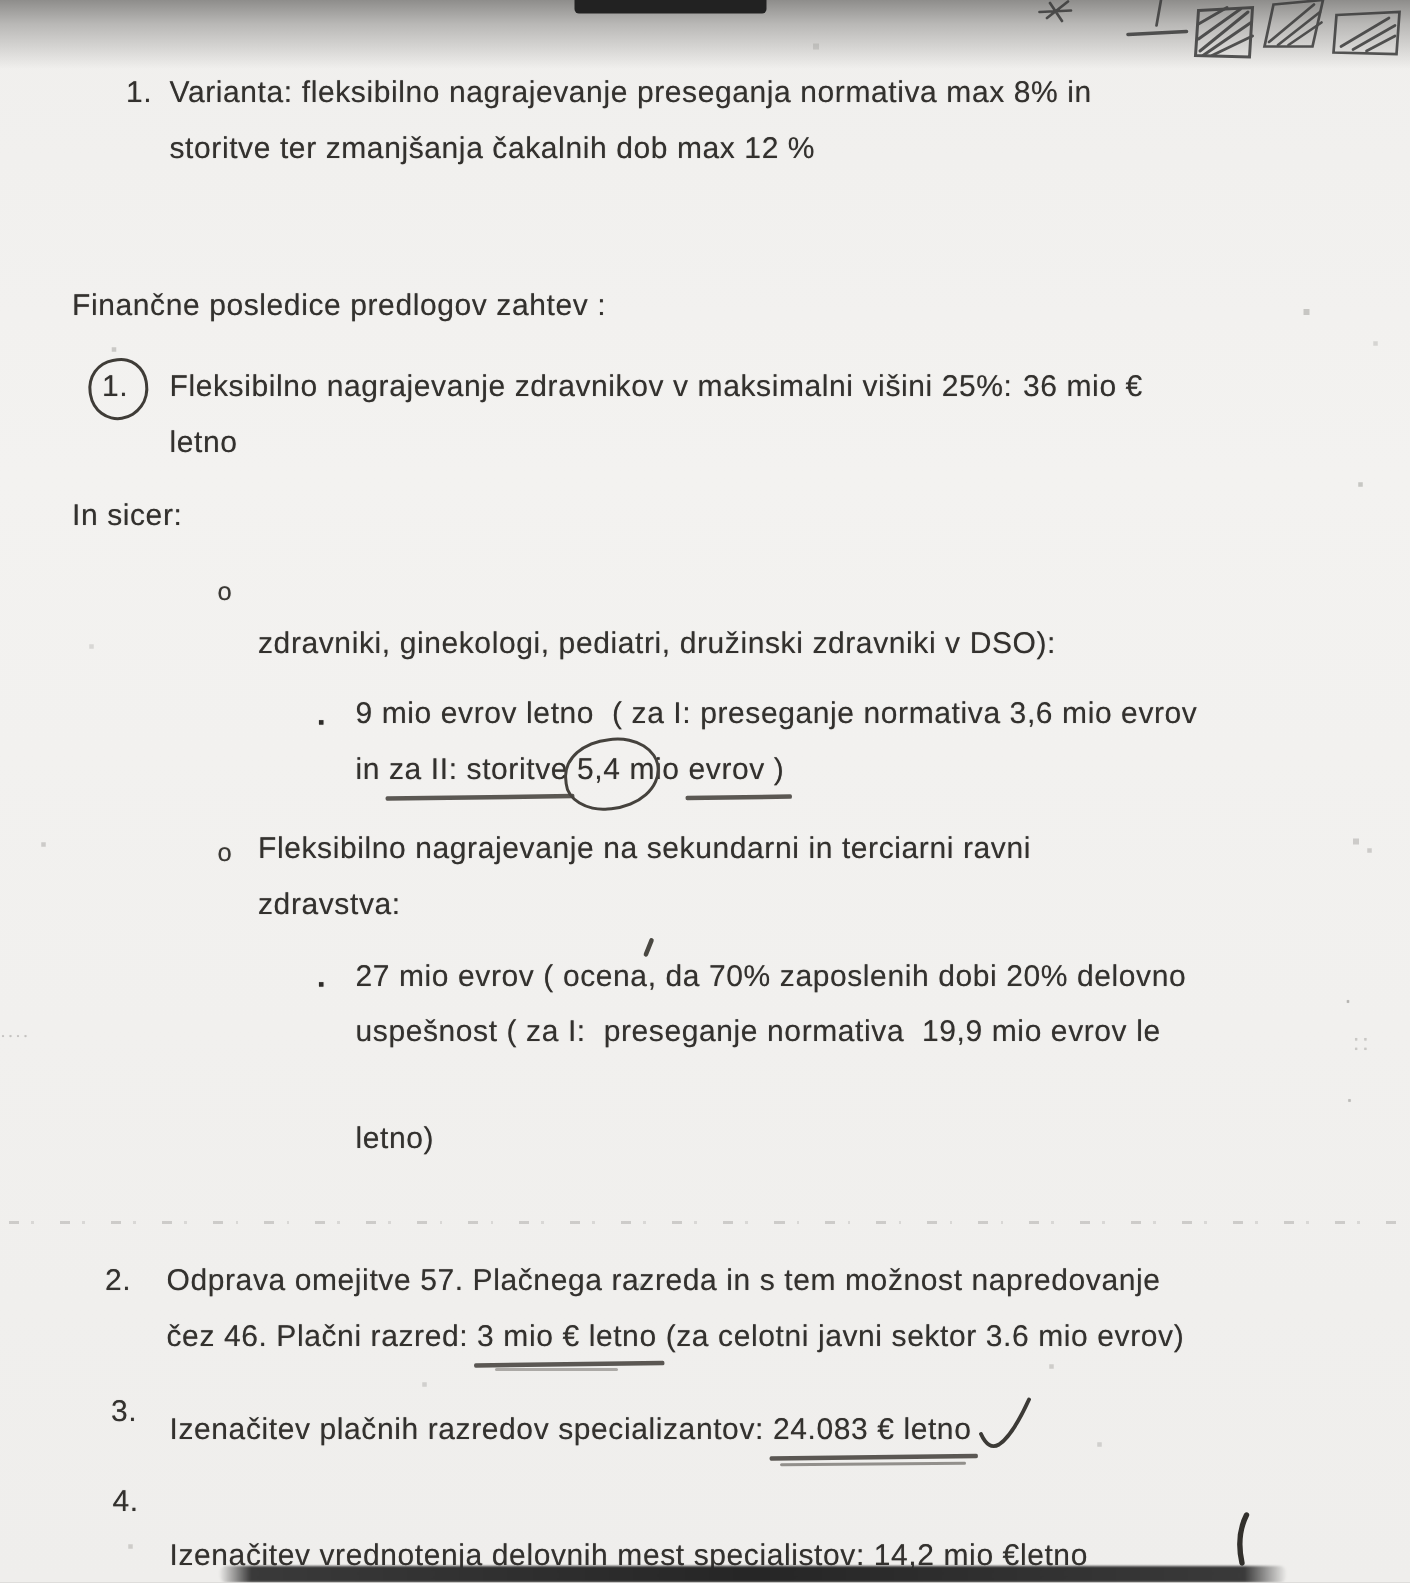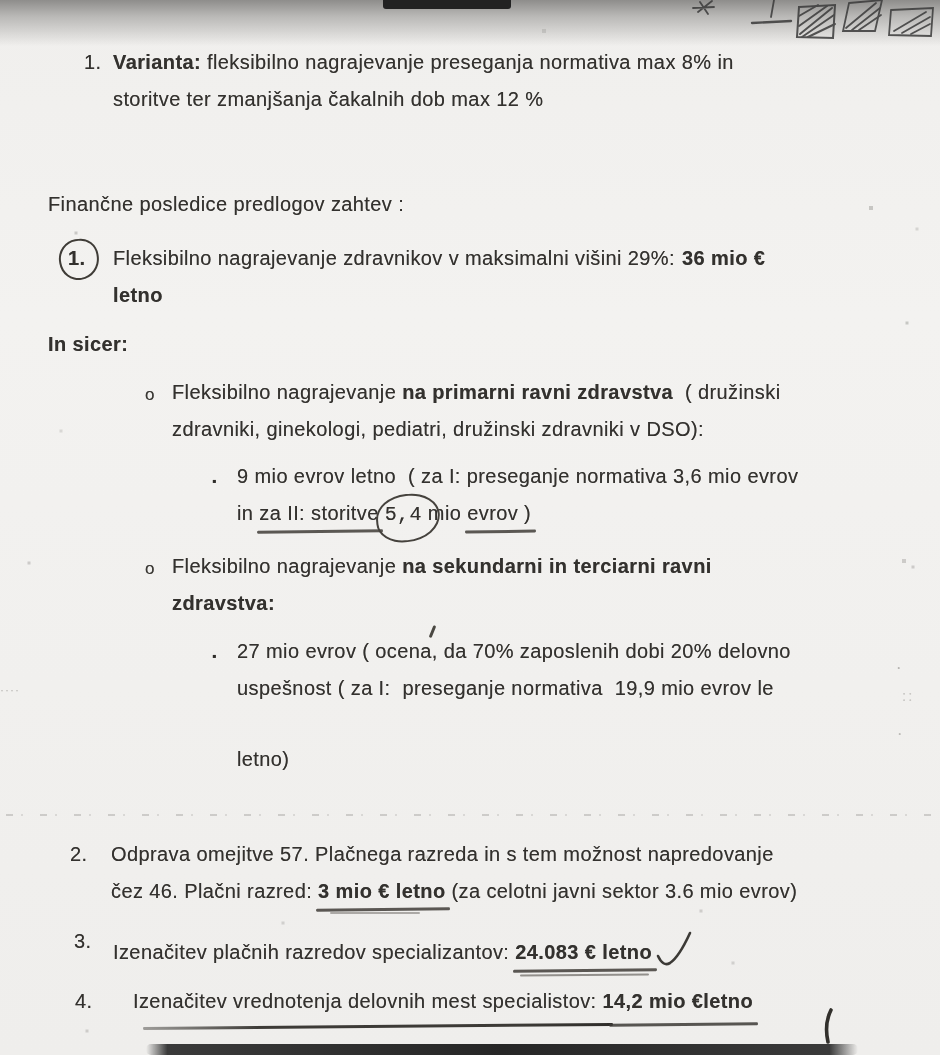--- a/index.html
+++ b/index.html
@@ -19,56 +19,56 @@
   .redaction-bar{
     position:absolute;left:383px;top:0;width:128px;height:9px;
     background:#222;border-radius:0 0 3px 3px;filter:blur(.4px);
   }
   .doodles{position:absolute;left:686px;top:0;}
   .line{
     position:absolute;white-space:pre;
     font-size:20px;line-height:24px;letter-spacing:.4px;
     text-shadow:0 0 .5px rgba(51,49,46,.55);
   }
-  .b{font-weight:700;}
+  .b{font-weight:400;}
   .amt{margin-left:7px;}
   .bullet-o{font-size:17px;color:#3a3834;}
   .bullet-sq{font-size:12px;color:#2e2c29;}
   
   .circ-num{position:relative;display:inline-block;}
   .circ-num::after{
     content:'';position:absolute;left:-9px;top:-7px;width:36px;height:37px;
     border:2px solid #3f3c37;border-radius:50% 46% 54% 50%;transform:rotate(-9deg);
   }
-  .circ-val{position:relative;display:inline-block;font-family:Liberation Mono, monospace;}
+  .circ-val{position:relative;display:inline-block;}
   .circ-val::after{
     content:'';position:absolute;left:-9px;top:-9px;width:60px;height:44px;
     border:2px solid #45423d;border-radius:52% 48% 56% 44%;transform:rotate(-5deg);
   }
   
   .u-hand{position:relative;display:inline-block;}
   .u-hand::after{
     content:'';position:absolute;left:-2px;right:-5px;bottom:-8px;height:2.6px;
     background:#45423d;border-radius:2px/100%;transform:rotate(-.7deg);opacity:.88;
   }
   .u-dbl::before{
     content:'';position:absolute;left:5px;right:3px;bottom:-12px;height:2px;
     background:#45423d;border-radius:2px;transform:rotate(-.4deg);opacity:.55;
   }
   .u-echo::before{
     content:'';position:absolute;left:12px;right:26px;bottom:-11px;height:1.6px;
     background:#45423d;border-radius:2px;opacity:.4;
   }
-  .u-long{position:relative;display:inline-block;margin-left:20px;}
+  .u-long{position:relative;display:inline-block;}
   .u-long::after{
     content:'';position:absolute;left:10px;right:-10px;bottom:-15px;height:3px;
     background:linear-gradient(90deg,rgba(60,58,54,.45),#3c3a36 25%,#3c3a36 80%,#2f2d2a);
     border-radius:2px/100%;transform:rotate(-.5deg);
   }
-  .u-long2{position:relative;display:inline-block;}
+  .u-long2{position:relative;display:inline-block;margin-top:36px;}
   .u-long2::after{
     content:'';position:absolute;left:6px;right:-4px;bottom:-13px;height:2.6px;
     background:#3c3a36;border-radius:2px/100%;transform:rotate(-.6deg);opacity:.85;
   }
   .check{display:inline-block;vertical-align:-12px;margin-left:3px;}
   .tick-mark{
     position:absolute;left:431px;top:625px;width:2.5px;height:13px;
     background:#4a4842;border-radius:2px;transform:rotate(22deg);
   }
   .fold-line{
@@ -125,27 +125,26 @@
     </g>
   </svg>
 
   <div class="line" style="left:84px;top:50px">1.</div>
   <div class="line" style="left:113px;top:50px"><span class="b">Varianta:</span><span> fleksibilno nagrajevanje preseganja normativa max 8% in</span></div>
   <div class="line" style="left:113px;top:87px">storitve ter zmanjšanja čakalnih dob max 12 %</div>
 
   <div class="line" style="left:48px;top:192px">Finančne posledice predlogov zahtev :</div>
 
   <div class="line" style="left:68px;top:246px"><span class="circ-num"><span class="b">1.</span></span></div>
-  <div class="line" style="left:113px;top:246px"><span>Fleksibilno nagrajevanje zdravnikov v maksimalni višini 29%:</span><span class="b amt">36 mio €</span></div>
+  <div class="line" style="left:113px;top:246px"><span>Fleksibilno nagrajevanje zdravnikov v maksimalni višini 25%:</span><span class="b amt">36 mio €</span></div>
   <div class="line" style="left:113px;top:283px"><span class="b">letno</span></div>
 
   <div class="line" style="left:48px;top:332px"><span class="b">In sicer:</span></div>
 
   <div class="line bullet-o" style="left:145px;top:383px">o</div>
-  <div class="line" style="left:172px;top:380px"><span>Fleksibilno nagrajevanje </span><span class="b">na primarni ravni zdravstva</span><span>  ( družinski</span></div>
   <div class="line" style="left:172px;top:417px">zdravniki, ginekologi, pediatri, družinski zdravniki v DSO):</div>
 
   <div class="line bullet-sq" style="left:212px;top:469px">▪</div>
   <div class="line" style="left:237px;top:464px">9 mio evrov letno  ( za I: preseganje normativa 3,6 mio evrov</div>
   <div class="line" style="left:237px;top:501px"><span>in </span><span class="u-hand"><span>za II: storitve</span></span><span> </span><span class="circ-val"><span>5,4</span></span><span> mio </span><span class="u-hand"><span>evrov )</span></span></div>
 
   <div class="line bullet-o" style="left:145px;top:557px">o</div>
   <div class="line" style="left:172px;top:554px"><span>Fleksibilno nagrajevanje </span><span class="b">na sekundarni in terciarni ravni</span></div>
   <div class="line" style="left:172px;top:591px"><span class="b">zdravstva:</span></div>
 

